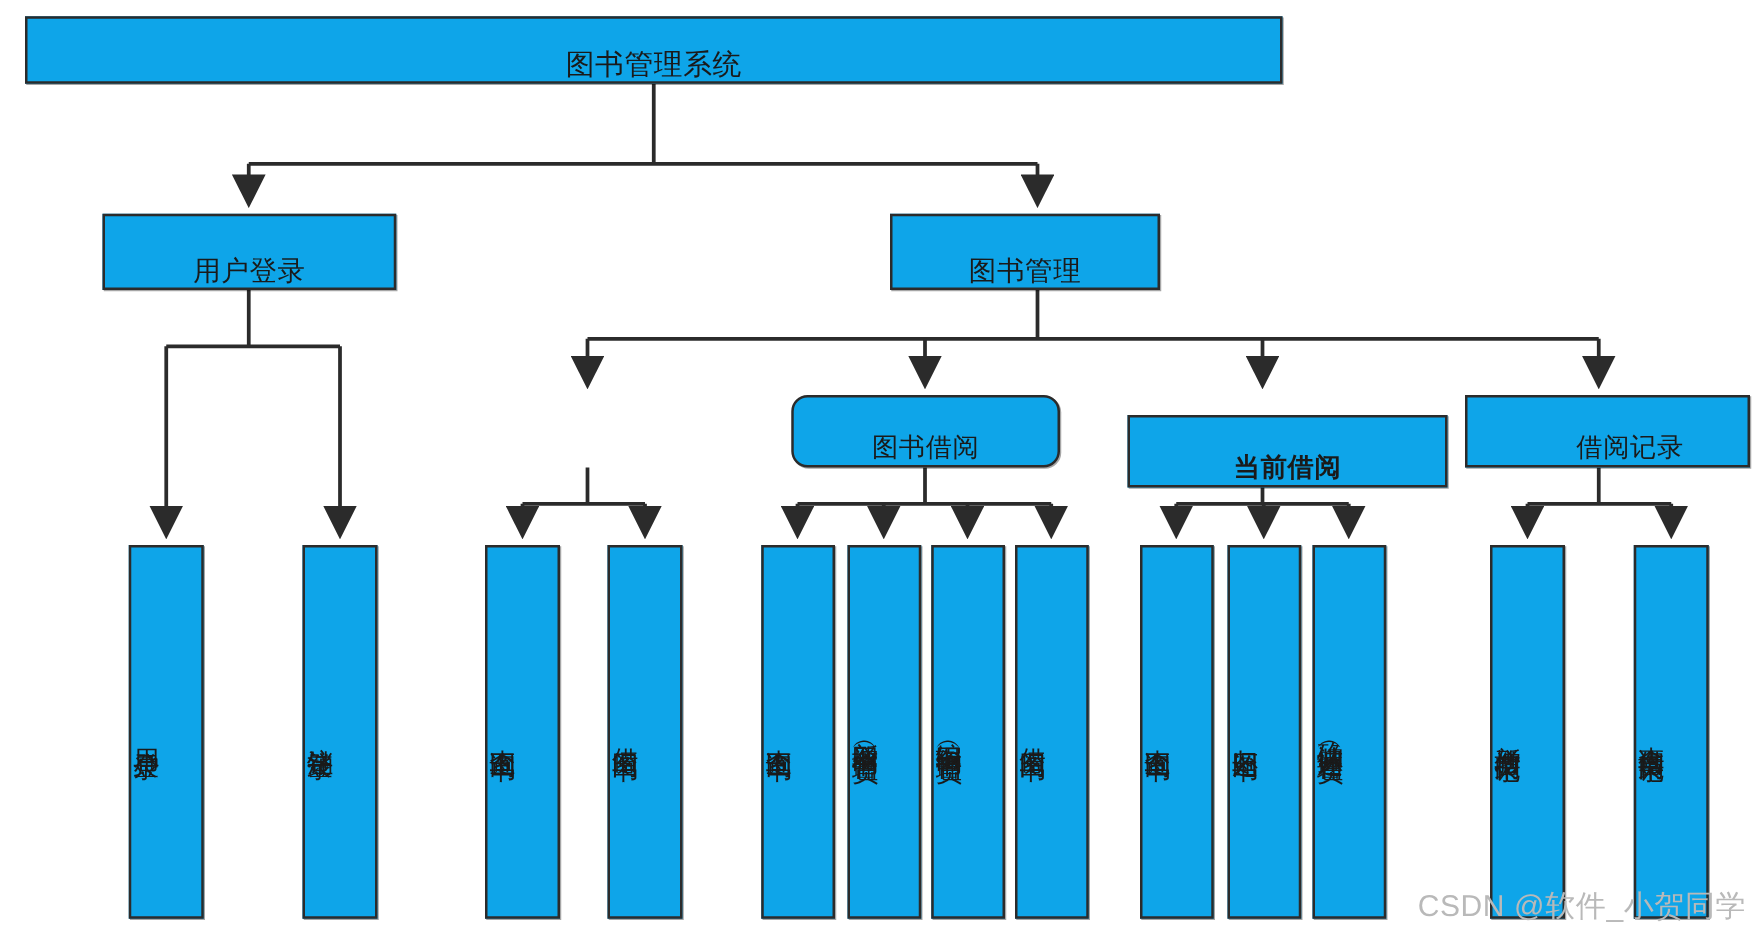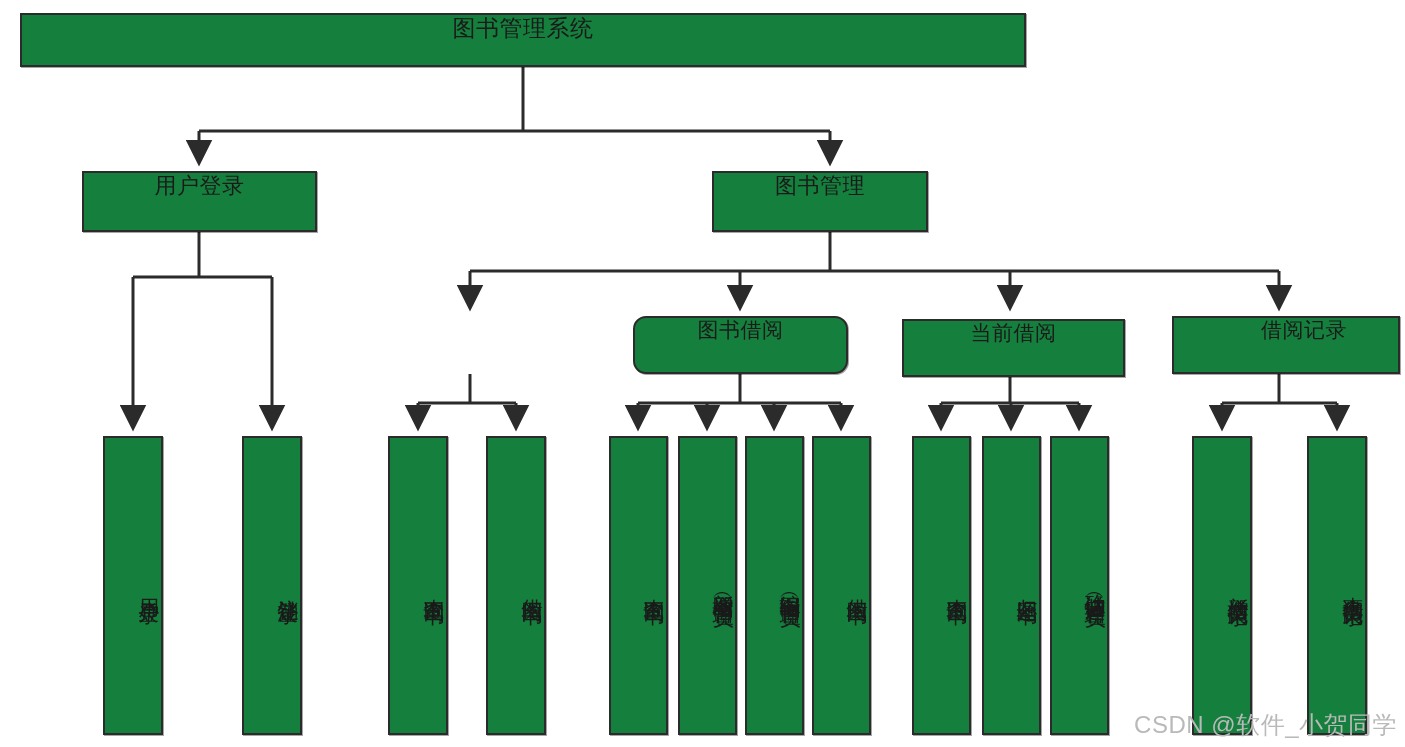--- a/index.html
+++ b/index.html
@@ -19,23 +19,23 @@
   #diagram {
     position: absolute;
     left: 0;
     top: 0;
     width: 1405px;
     height: 747px;
   }
   .node {
     position: absolute;
     border: 2px solid #2b2b2b;
-    background: #15803d;
+    background: #0ea5e9;
     display: flex;
-    align-items: flex-start;
+    align-items: flex-end;
     justify-content: center;
     color: #1a1a1a;
     box-shadow: 1px 1px 0 rgba(0,0,0,0.35);
   }
   .node-label {
     text-align: center;
     line-height: 1.18;
     letter-spacing: 0.5px;
     white-space: pre-wrap;
     color: #1a1a1a;
@@ -135,21 +135,21 @@
   <div class="node lvl-2" style="left:82px; top:171px; width:235px; height:61px;">
     <span class="node-label">用户登录</span>
   </div>
   <div class="node lvl-2" style="left:712px; top:171px; width:216px; height:61px;">
     <span class="node-label">图书管理</span>
   </div>
 
   <div class="node lvl-3" style="left:633px; top:316px; width:215px; height:58px;border-radius:13px;">
     <span class="node-label">图书借阅</span>
   </div>
-  <div class="node lvl-3" style="left:902px; top:319px; width:223px; height:58px;">
+  <div class="node lvl-3" style="left:902px; top:332px; width:256px; height:58px;font-weight:bold;">
     <span class="node-label">当前借阅</span>
   </div>
   <div class="node lvl-3" style="left:1172px; top:316px; width:228px; height:58px;padding-left:36px;">
     <span class="node-label">借阅记录</span>
   </div>
 
   <div class="node lvl-leaf" style="left:103px; top:436px; width:60px; height:299px;">
     <span class="node-label">用户登录</span>
   </div>
   <div class="node lvl-leaf" style="left:242px; top:436px; width:60px; height:299px;">

